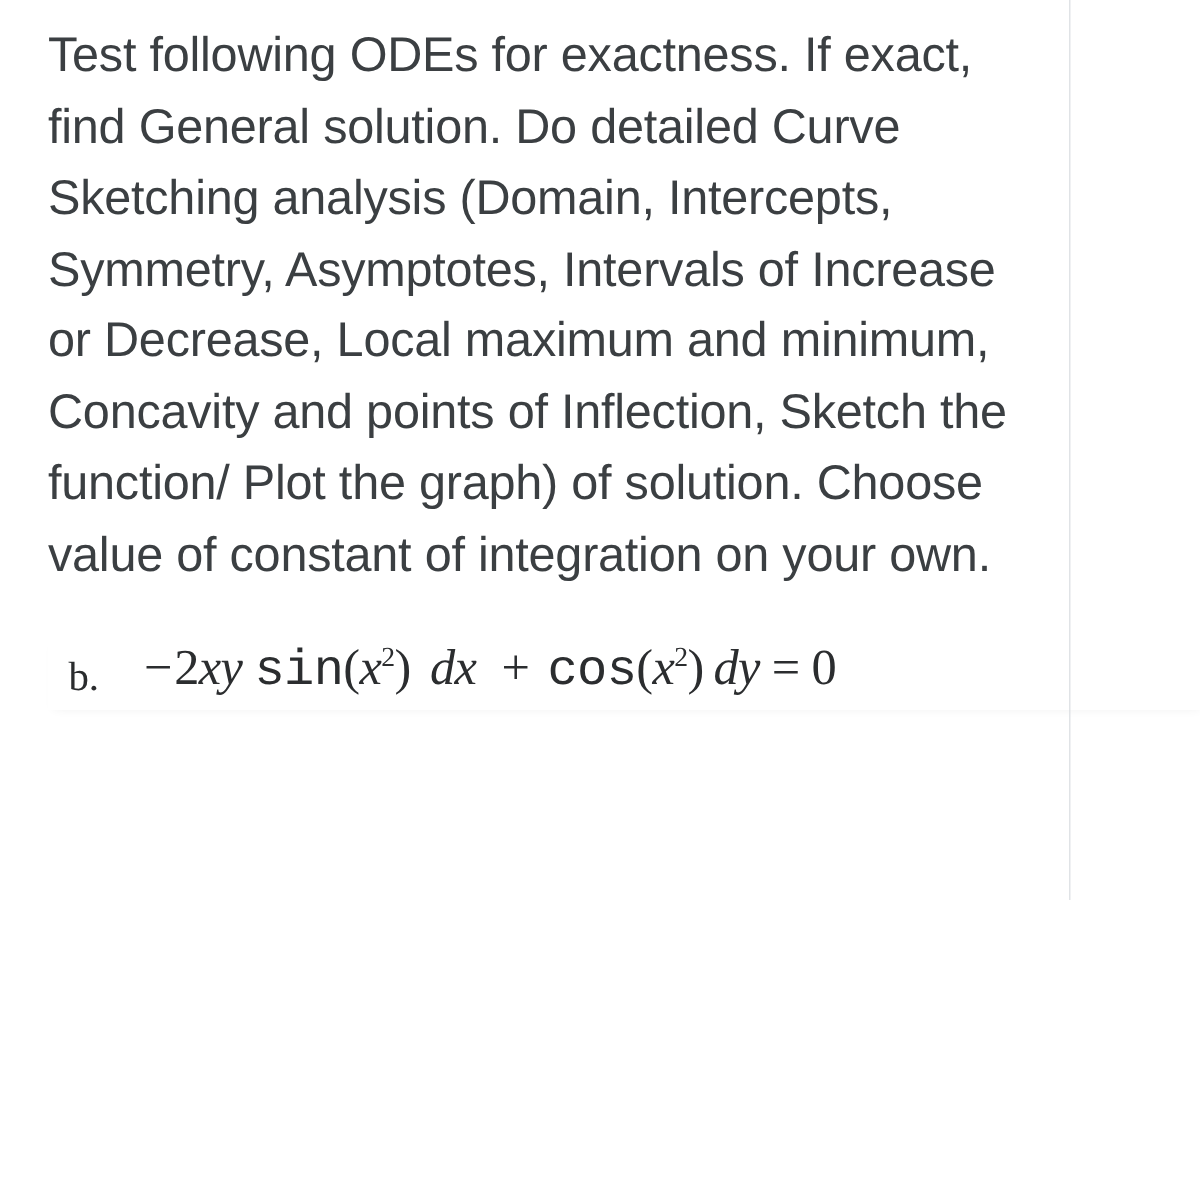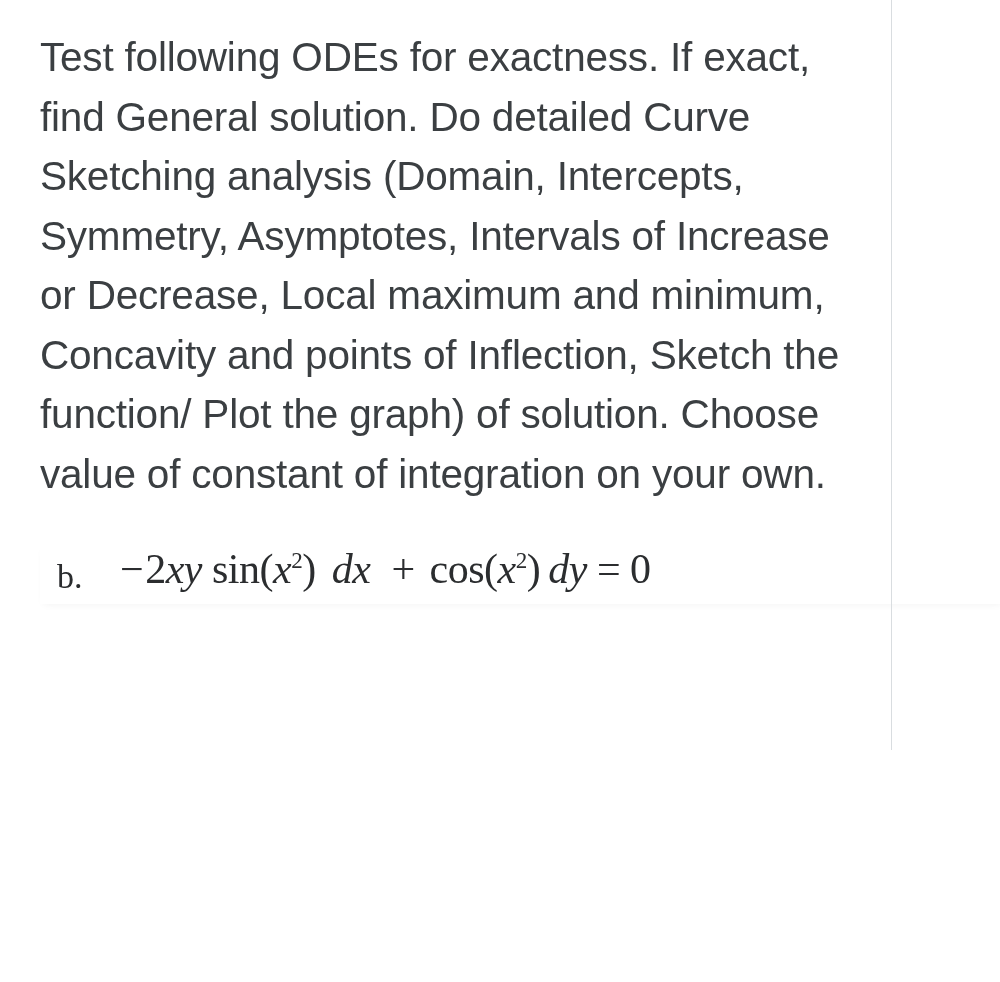--- a/index.html
+++ b/index.html
@@ -7,21 +7,21 @@
     padding: 0;
     width: 1000px;
     height: 982px;
     background: #ffffff;
     font-family: Arial, Helvetica, sans-serif;
   }
   .page {
     box-sizing: border-box;
     width: 1000px;
     height: 967px;
-    padding: 28px 40px 40px 40px;
+    padding: 16px 40px 40px 40px;
     position: relative;
   }
   .divider {
     position: absolute;
     top: 0;
     right: 108px;
     width: 1px;
     height: 750px;
     background: #d9dde0;
   }
@@ -66,21 +66,21 @@
   .equation .op.eq    { margin: 0 10px; }
   .equation sup {
     font-size: 0.55em;
     vertical-align: super;
     position: relative;
     top: 0;
     font-style: normal;
   }
   .equation .pad-dx { display:inline-block; width:16px; }
   .equation .pad-dy { display:inline-block; width:8px; }
-  .fn { font-style: normal; }
+  .fn { font-style: normal; font-family: Liberation Mono, monospace; }
 </style>
 </head>
 <body>
 
 <div class="page">
   <div class="divider"></div>
 
   <div class="problem-text">Test following ODEs for exactness. If exact, find General solution. Do detailed Curve Sketching analysis (Domain, Intercepts, Symmetry, Asymptotes, Intervals of Increase or Decrease, Local maximum and minimum, Concavity and points of Inflection, Sketch the function/ Plot the graph) of solution. Choose value of constant of integration on your own.</div>
 
   <div class="equation-row">

